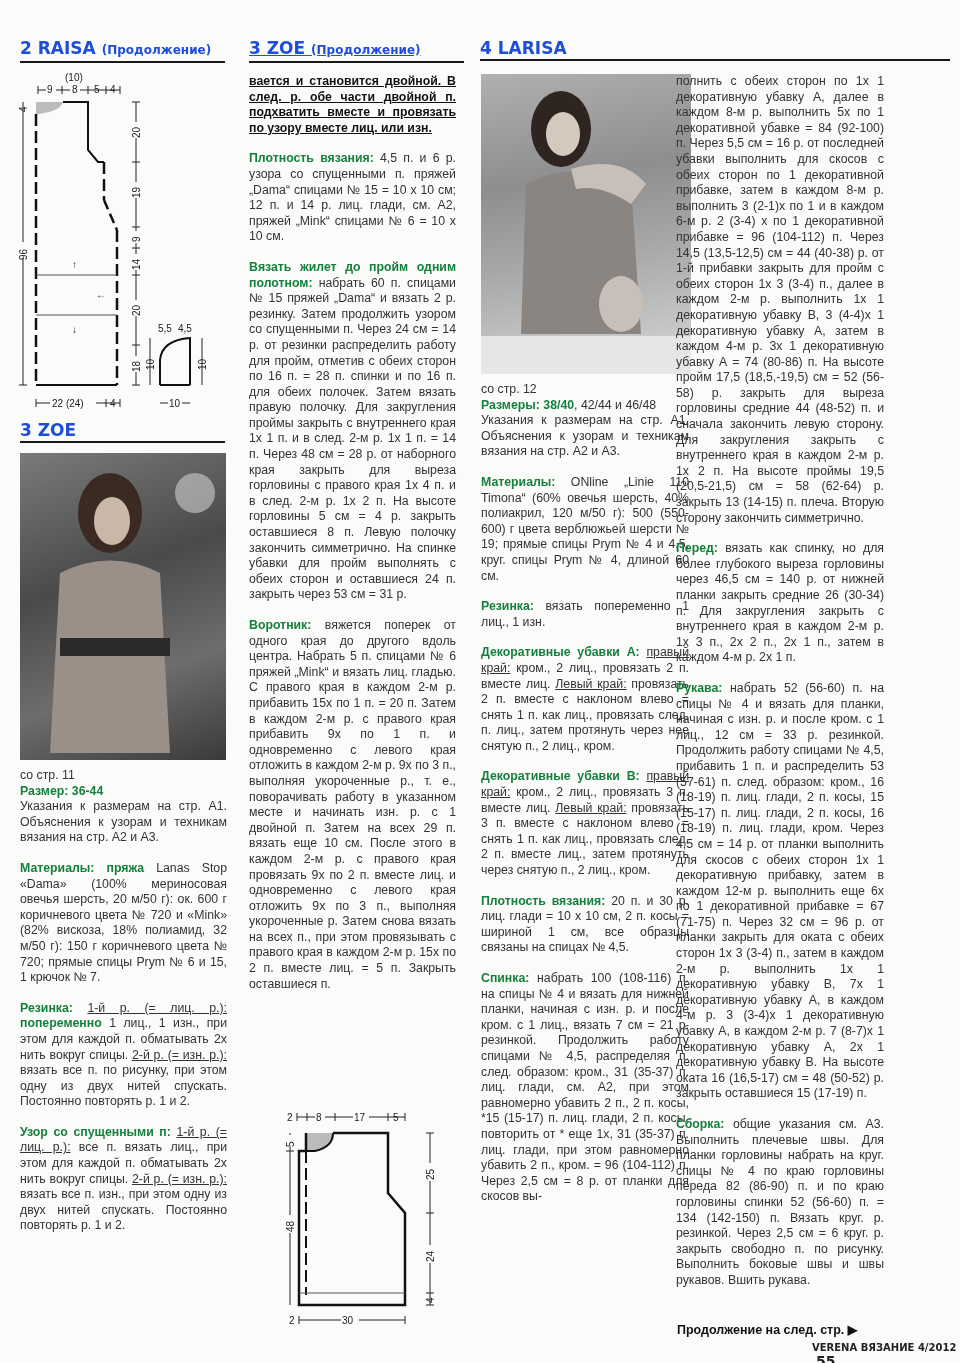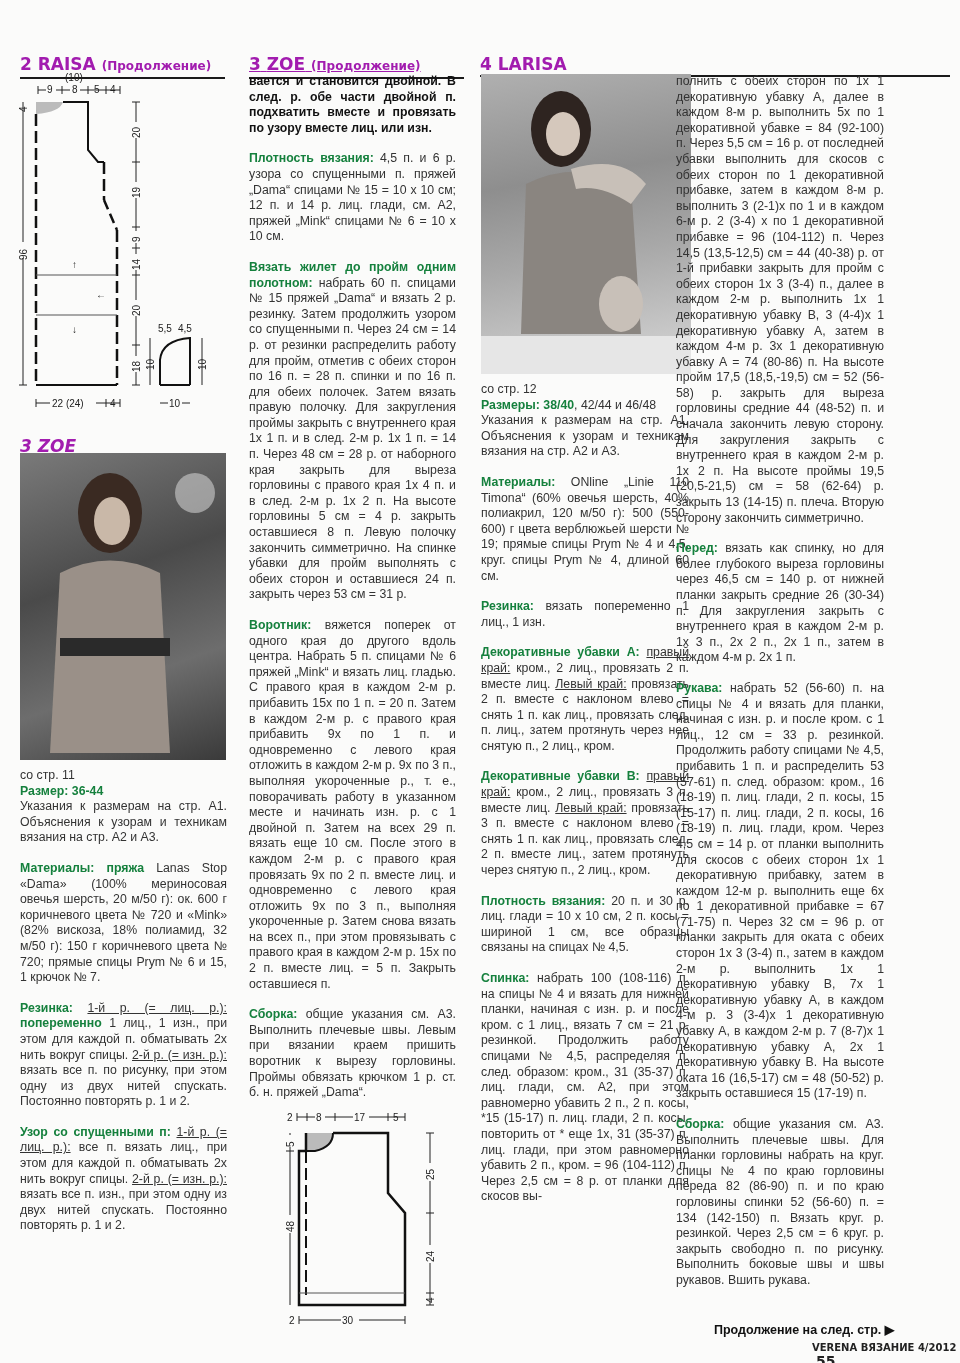--- a/index.html
+++ b/index.html
@@ -2,32 +2,32 @@
 <html><head>
 <meta charset="utf-8">
 <style>
   html, body { margin: 0; padding: 0; }
   body {
     width: 960px; height: 1363px; background: #fbfbfa; position: relative; overflow: hidden;
     font-family: "Liberation Sans", sans-serif; color: #2a2a2a;
   }
   .head {
     position: absolute; font-family: "DejaVu Sans", sans-serif; font-weight: bold;
-    font-size: 17px; color: #a21caf; border-bottom: 2px solid #1a1a1a; padding-bottom: 1px;
-    line-height: 20px; white-space: nowrap; margin-top: 16px;
+    font-size: 17px; color: #1d4ed8; border-bottom: 2px solid #1a1a1a; padding-bottom: 1px;
+    line-height: 20px; white-space: nowrap;
   }
   .head .sub { font-size: 12px; }
   .col {
     position: absolute; font-size: 12.3px; line-height: 15.6px; text-align: justify;
     font-family: "Liberation Sans", sans-serif; color: #333;
   }
   .col p { margin: 0 0 15px 0; }
   .col b { color: #15803d; font-weight: bold; }
   .col u { text-decoration: underline; }
-  .col .boldblock { font-weight: bold; color: #111; }
+  .col .boldblock { font-weight: bold; color: #111; text-decoration: underline; }
   .photo {
     position: absolute; overflow: hidden;
     background: linear-gradient(160deg, #7a7a7a 0%, #4a4a4a 40%, #6d6d6d 70%, #3a3a3a 100%);
   }
   .photo-larisa { background: linear-gradient(170deg, #b0b0b0 0%, #8e8e8e 35%, #a8a8a8 60%, #d8d8d8 100%); }
   .figure { position: absolute; }
   .footer-next { position: absolute; font-weight: bold; font-size: 12.5px; color: #111; }
   .footer-mag { position: absolute; font-weight: bold; font-size: 10px; color: #222; font-family: "DejaVu Sans", sans-serif; }
   .footer-mag .num { font-size: 14px; margin-left: 4px; }
 </style>
@@ -41,21 +41,21 @@
 </div>
 <div class="head" style="left:249px; top:38px; width:215px;text-decoration:underline;">
   <span>3</span>
   <span>ZOE</span>
   <span class="sub">(Продолжение)</span>
 </div>
 <div class="head" style="left:480px; top:38px; width:470px;">
   <span>4</span>
   <span>LARISA</span>
 </div>
-<div class="head" style="left:20px; top:420px; width:205px;font-style:italic;">
+<div class="head" style="left:20px; top:420px; width:205px;">
   <span>3</span>
   <span>ZOE</span>
 </div>
 
 <svg class="figure" style="left:10px; top:70px;" width="220" height="350" viewBox="0 0 220 350">
   <g font-family="Liberation Sans, sans-serif" font-size="10" fill="#222">
 
     <line x1="28" y1="20" x2="110" y2="20" stroke="#222" stroke-width="1"></line>
     <line x1="28" y1="16" x2="28" y2="24" stroke="#222"></line>
     <line x1="52" y1="16" x2="52" y2="24" stroke="#222"></line>
@@ -160,21 +160,20 @@
   <p><b>Материалы: пряжа</b> <span>Lanas Stop «Dama» (100% мериносовая овечья шерсть, 20 м/50 г): ок. 600 г коричневого цвета № 720 и «Mink» (82% вискоза, 18% полиамид, 32 м/50 г): 150 г коричневого цвета № 720; прямые спицы Prym № 6 и 15, 1 крючок № 7.</span></p>
   <p><b>Резинка:</b> <u>1-й р. (= лиц. р.):</u> <b>попеременно</b> <span>1 лиц., 1 изн., при этом для каждой п. обматывать 2х нить вокруг спицы.</span> <u>2-й р. (= изн. р.):</u> <span>вязать все п. по рисунку, при этом одну из двух нитей спускать. Постоянно повторять р. 1 и 2.</span></p>
   <p><b>Узор со спущенными п:</b> <u>1-й р. (= лиц. р.):</u> <span>все п. вязать лиц., при этом для каждой п. обматывать 2х нить вокруг спицы.</span> <u>2-й р. (= изн. р.):</u> <span>вязать все п. изн., при этом одну из двух нитей спускать. Постоянно повторять р. 1 и 2.</span></p>
 </div>
 
 <div class="col" style="left:249px; top:74px; width:207px;">
   <p class="boldblock">вается и становится двойной. В след. р. обе части двойной п. подхватить вместе и провязать по узору вместе лиц. или изн.</p>
   <p><b>Плотность вязания:</b> <span>4,5 п. и 6 р. узора со спущенными п. пряжей „Dama“ спицами № 15 = 10 х 10 см; 12 п. и 14 р. лиц. глади, см. А2, пряжей „Mink“ спицами № 6 = 10 х 10 см.</span></p>
   <p><b>Вязать жилет до пройм одним полотном:</b> <span>набрать 60 п. спицами № 15 пряжей „Dama“ и вязать 2 р. резинку. Затем продолжить узором со спущенными п. Через 24 см = 14 р. от резинки распределить работу для пройм, отметив с обеих сторон по 16 п. = 28 п. спинки и по 16 п. для обеих полочек. Затем вязать правую полочку. Для закругления проймы закрыть с внутреннего края 1х 1 п. и в след. 2-м р. 1х 1 п. = 14 п. Через 48 см = 28 р. от наборного края закрыть для выреза горловины с правого края 1х 4 п. и в след. 2-м р. 1х 2 п. На высоте горловины 5 см = 4 р. закрыть оставшиеся 8 п. Левую полочку закончить симметрично. На спинке убавки для пройм выполнять с обеих сторон и оставшиеся 24 п. закрыть через 53 см = 31 р.</span></p>
   <p><b>Воротник:</b> <span>вяжется поперек от одного края до другого вдоль центра. Набрать 5 п. спицами № 6 пряжей „Mink“ и вязать лиц. гладью. С правого края в каждом 2-м р. прибавить 15х по 1 п. = 20 п. Затем в каждом 2-м р. с правого края прибавить 9х по 1 п. и одновременно с левого края отложить в каждом 2-м р. 9х по 3 п., выполняя укороченные р., т. е., поворачивать работу в указанном месте и начинать изн. р. с 1 двойной п. Затем на всех 29 п. вязать еще 10 см. После этого в каждом 2-м р. с правого края провязать 9х по 2 п. вместе лиц. и одновременно с левого края отложить 9х по 3 п., выполняя укороченные р. Затем снова вязать на всех п., при этом провязывать с правого края в каждом 2-м р. 15х по 2 п. вместе лиц. = 5 п. Закрыть оставшиеся п.</span></p>
-  <p><b>Сборка:</b> <span>общие указания см. А3. Выполнить плечевые швы. Левым при вязании краем пришить воротник к вырезу горловины. Проймы обвязать крючком 1 р. ст. б. н. пряжей „Dama“.</span></p>
 </div>
 
 <svg class="figure" style="left:285px; top:1105px;" width="160" height="225" viewBox="0 0 160 225">
   <g font-family="Liberation Sans, sans-serif" font-size="10" fill="#222">
     <line x1="12" y1="12" x2="120" y2="12" stroke="#222"></line>
     <line x1="12" y1="8" x2="12" y2="16" stroke="#222"></line>
     <line x1="22" y1="8" x2="22" y2="16" stroke="#222"></line>
     <line x1="50" y1="8" x2="50" y2="16" stroke="#222"></line>
     <line x1="103" y1="8" x2="103" y2="16" stroke="#222"></line>
     <line x1="120" y1="8" x2="120" y2="16" stroke="#222"></line>
@@ -226,20 +225,20 @@
   <p><b>Спинка:</b> <span>набрать 100 (108-116) п. на спицы № 4 и вязать для нижней планки, начиная с изн. р. и после кром. с 1 лиц., вязать 7 см = 21 р. резинкой. Продолжить работу спицами № 4,5, распределяя п. след. образом: кром., 31 (35-37) п. лиц. глади, см. А2, при этом равномерно убавить 2 п., 2 п. косы, *15 (15-17) п. лиц. глади, 2 п. косы, повторить от * еще 1х, 31 (35-37) п. лиц. глади, при этом равномерно убавить 2 п., кром. = 96 (104-112) п. Через 2,5 см = 8 р. от планки для скосов вы-</span></p>
 </div>
 
 <div class="col" style="left:676px; top:74px; width:208px;">
   <p>полнить с обеих сторон по 1х 1 декоративную убавку А, далее в каждом 8-м р. выполнить 5х по 1 декоративной убавке = 84 (92-100) п. Через 5,5 см = 16 р. от последней убавки выполнить для скосов с обеих сторон по 1 декоративной прибавке, затем в каждом 8-м р. выполнить 3 (2-1)х по 1 и в каждом 6-м р. 2 (3-4) х по 1 декоративной прибавке = 96 (104-112) п. Через 14,5 (13,5-12,5) см = 44 (40-38) р. от 1-й прибавки закрыть для пройм с обеих сторон 1х 3 (3-4) п., далее в каждом 2-м р. выполнить 1х 1 декоративную убавку В, 3 (4-4)х 1 декоративную убавку А, затем в каждом 4-м р. 3х 1 декоративную убавку А = 74 (80-86) п. На высоте пройм 17,5 (18,5,-19,5) см = 52 (56-58) р. закрыть для выреза горловины средние 44 (48-52) п. и сначала закончить левую сторону. Для закругления закрыть с внутреннего края в каждом 2-м р. 1х 2 п. На высоте проймы 19,5 (20,5-21,5) см = 58 (62-64) р. закрыть 13 (14-15) п. плеча. Вторую сторону закончить симметрично.</p>
   <p><b>Перед:</b> <span>вязать как спинку, но для более глубокого выреза горловины через 46,5 см = 140 р. от нижней планки закрыть средние 26 (30-34) п. Для закругления закрыть с внутреннего края в каждом 2-м р. 1х 3 п., 2х 2 п., 2х 1 п., затем в каждом 4-м р.  2х 1 п.</span></p>
   <p><b>Рукава:</b> <span>набрать 52 (56-60) п. на спицы № 4 и вязать для планки, начиная с изн. р. и после кром. с 1 лиц., 12 см = 33 р. резинкой. Продолжить работу спицами № 4,5, прибавить 1 п. и распределить 53 (57-61) п. след. образом: кром., 16 (18-19) п. лиц. глади, 2 п. косы, 15 (15-17) п. лиц. глади, 2 п. косы, 16 (18-19) п. лиц. глади, кром. Через 4,5 см = 14 р. от планки выполнить для скосов с обеих сторон 1х 1 декоративную прибавку, затем в каждом 12-м р. выполнить еще 6х по 1 декоративной прибавке = 67 (71-75) п. Через 32 см = 96 р. от планки закрыть для оката с обеих сторон 1х 3 (3-4) п., затем в каждом 2-м р. выполнить 1х 1 декоративную убавку В, 7х 1 декоративную убавку А, в каждом 4-м р. 3 (3-4)х 1 декоративную убавку А, в каждом 2-м р. 7 (8-7)х 1 декоративную убавку А, 2х 1 декоративную убавку В. На высоте оката 16 (16,5-17) см = 48 (50-52) р. закрыть оставшиеся 15 (17-19) п.</span></p>
   <p><b>Сборка:</b> <span>общие указания см. А3. Выполнить плечевые швы. Для планки горловины набрать на круг. спицы № 4 по краю горловины переда 82 (86-90) п. и по краю горловины спинки 52 (56-60) п. = 134 (142-150) п. Вязать круг. р. резинкой. Через 2,5 см = 6 круг. р. закрыть свободно п. по рисунку. Выполнить боковые швы и швы рукавов. Вшить рукава.</span></p>
 </div>
 
-<div class="footer-next" style="left:714px; top:1322px;">
+<div class="footer-next" style="left:677px; top:1322px;">
   <span>Продолжение на след. стр.</span>
   <span>▶</span>
 </div>
 <div class="footer-mag" style="left:812px; top:1342px;">
   <span>VERENA ВЯЗАНИЕ 4/2012</span>
   <span class="num">55</span>
 </div>
 
 </body></html>

